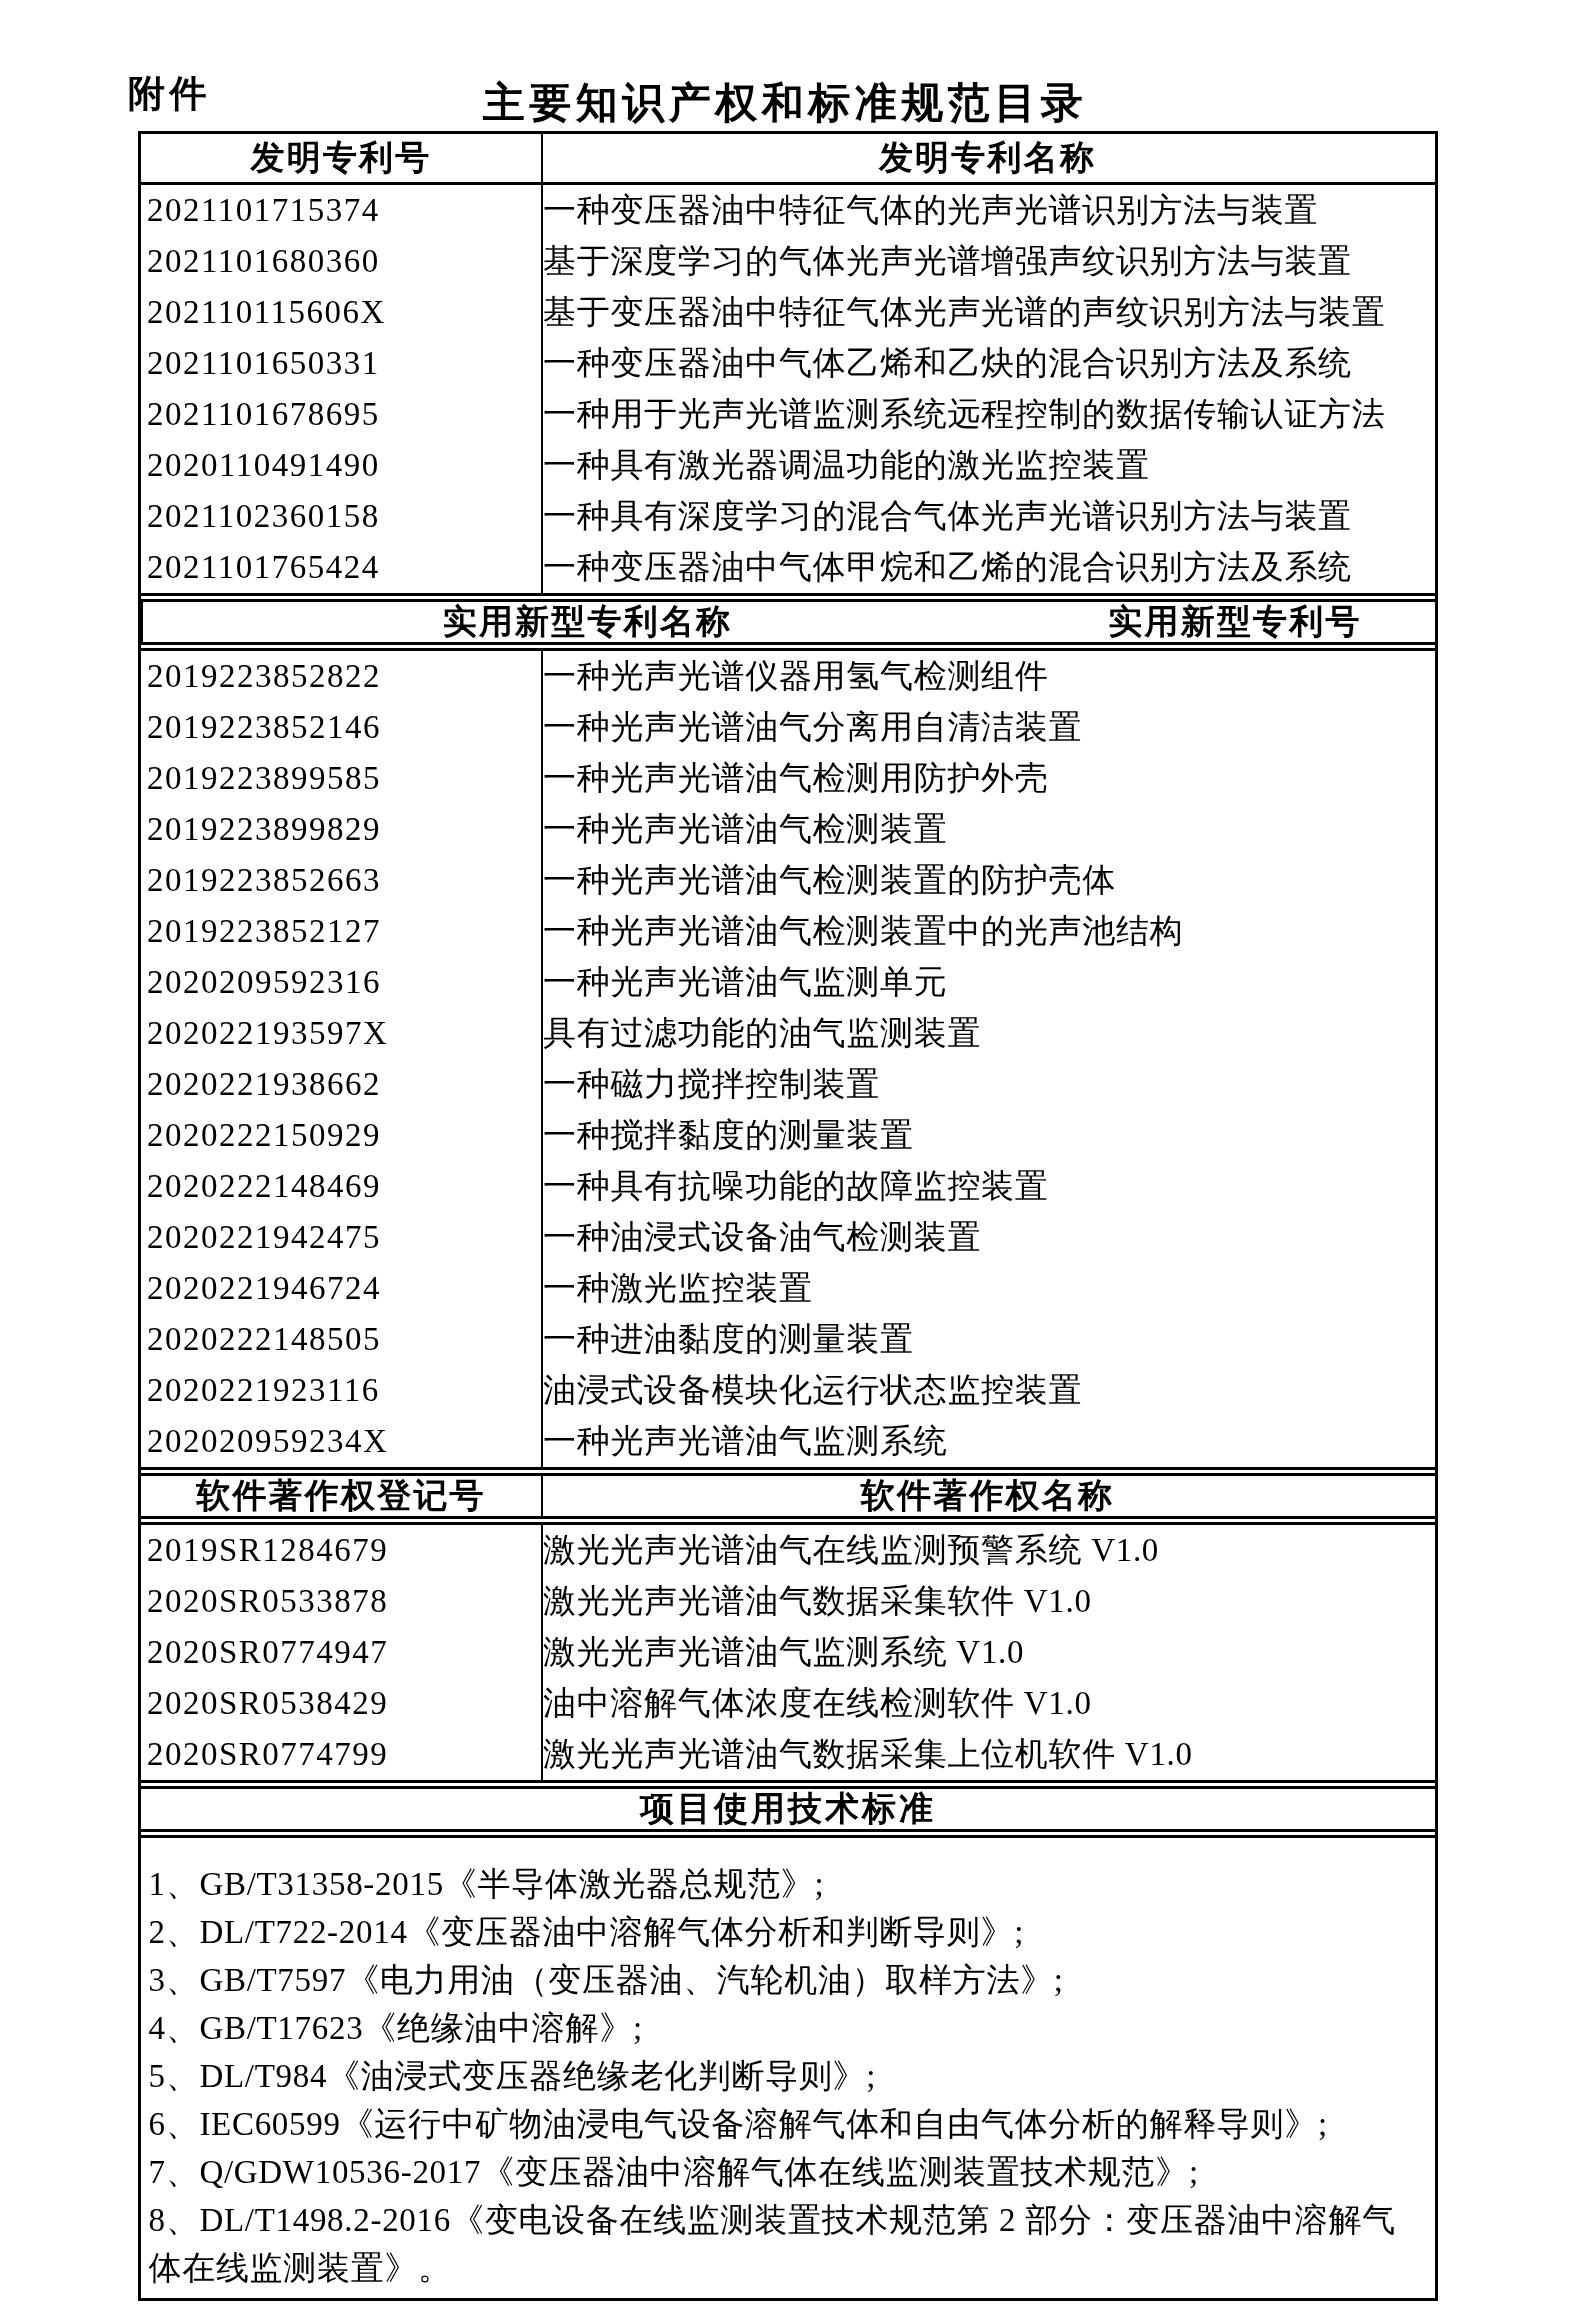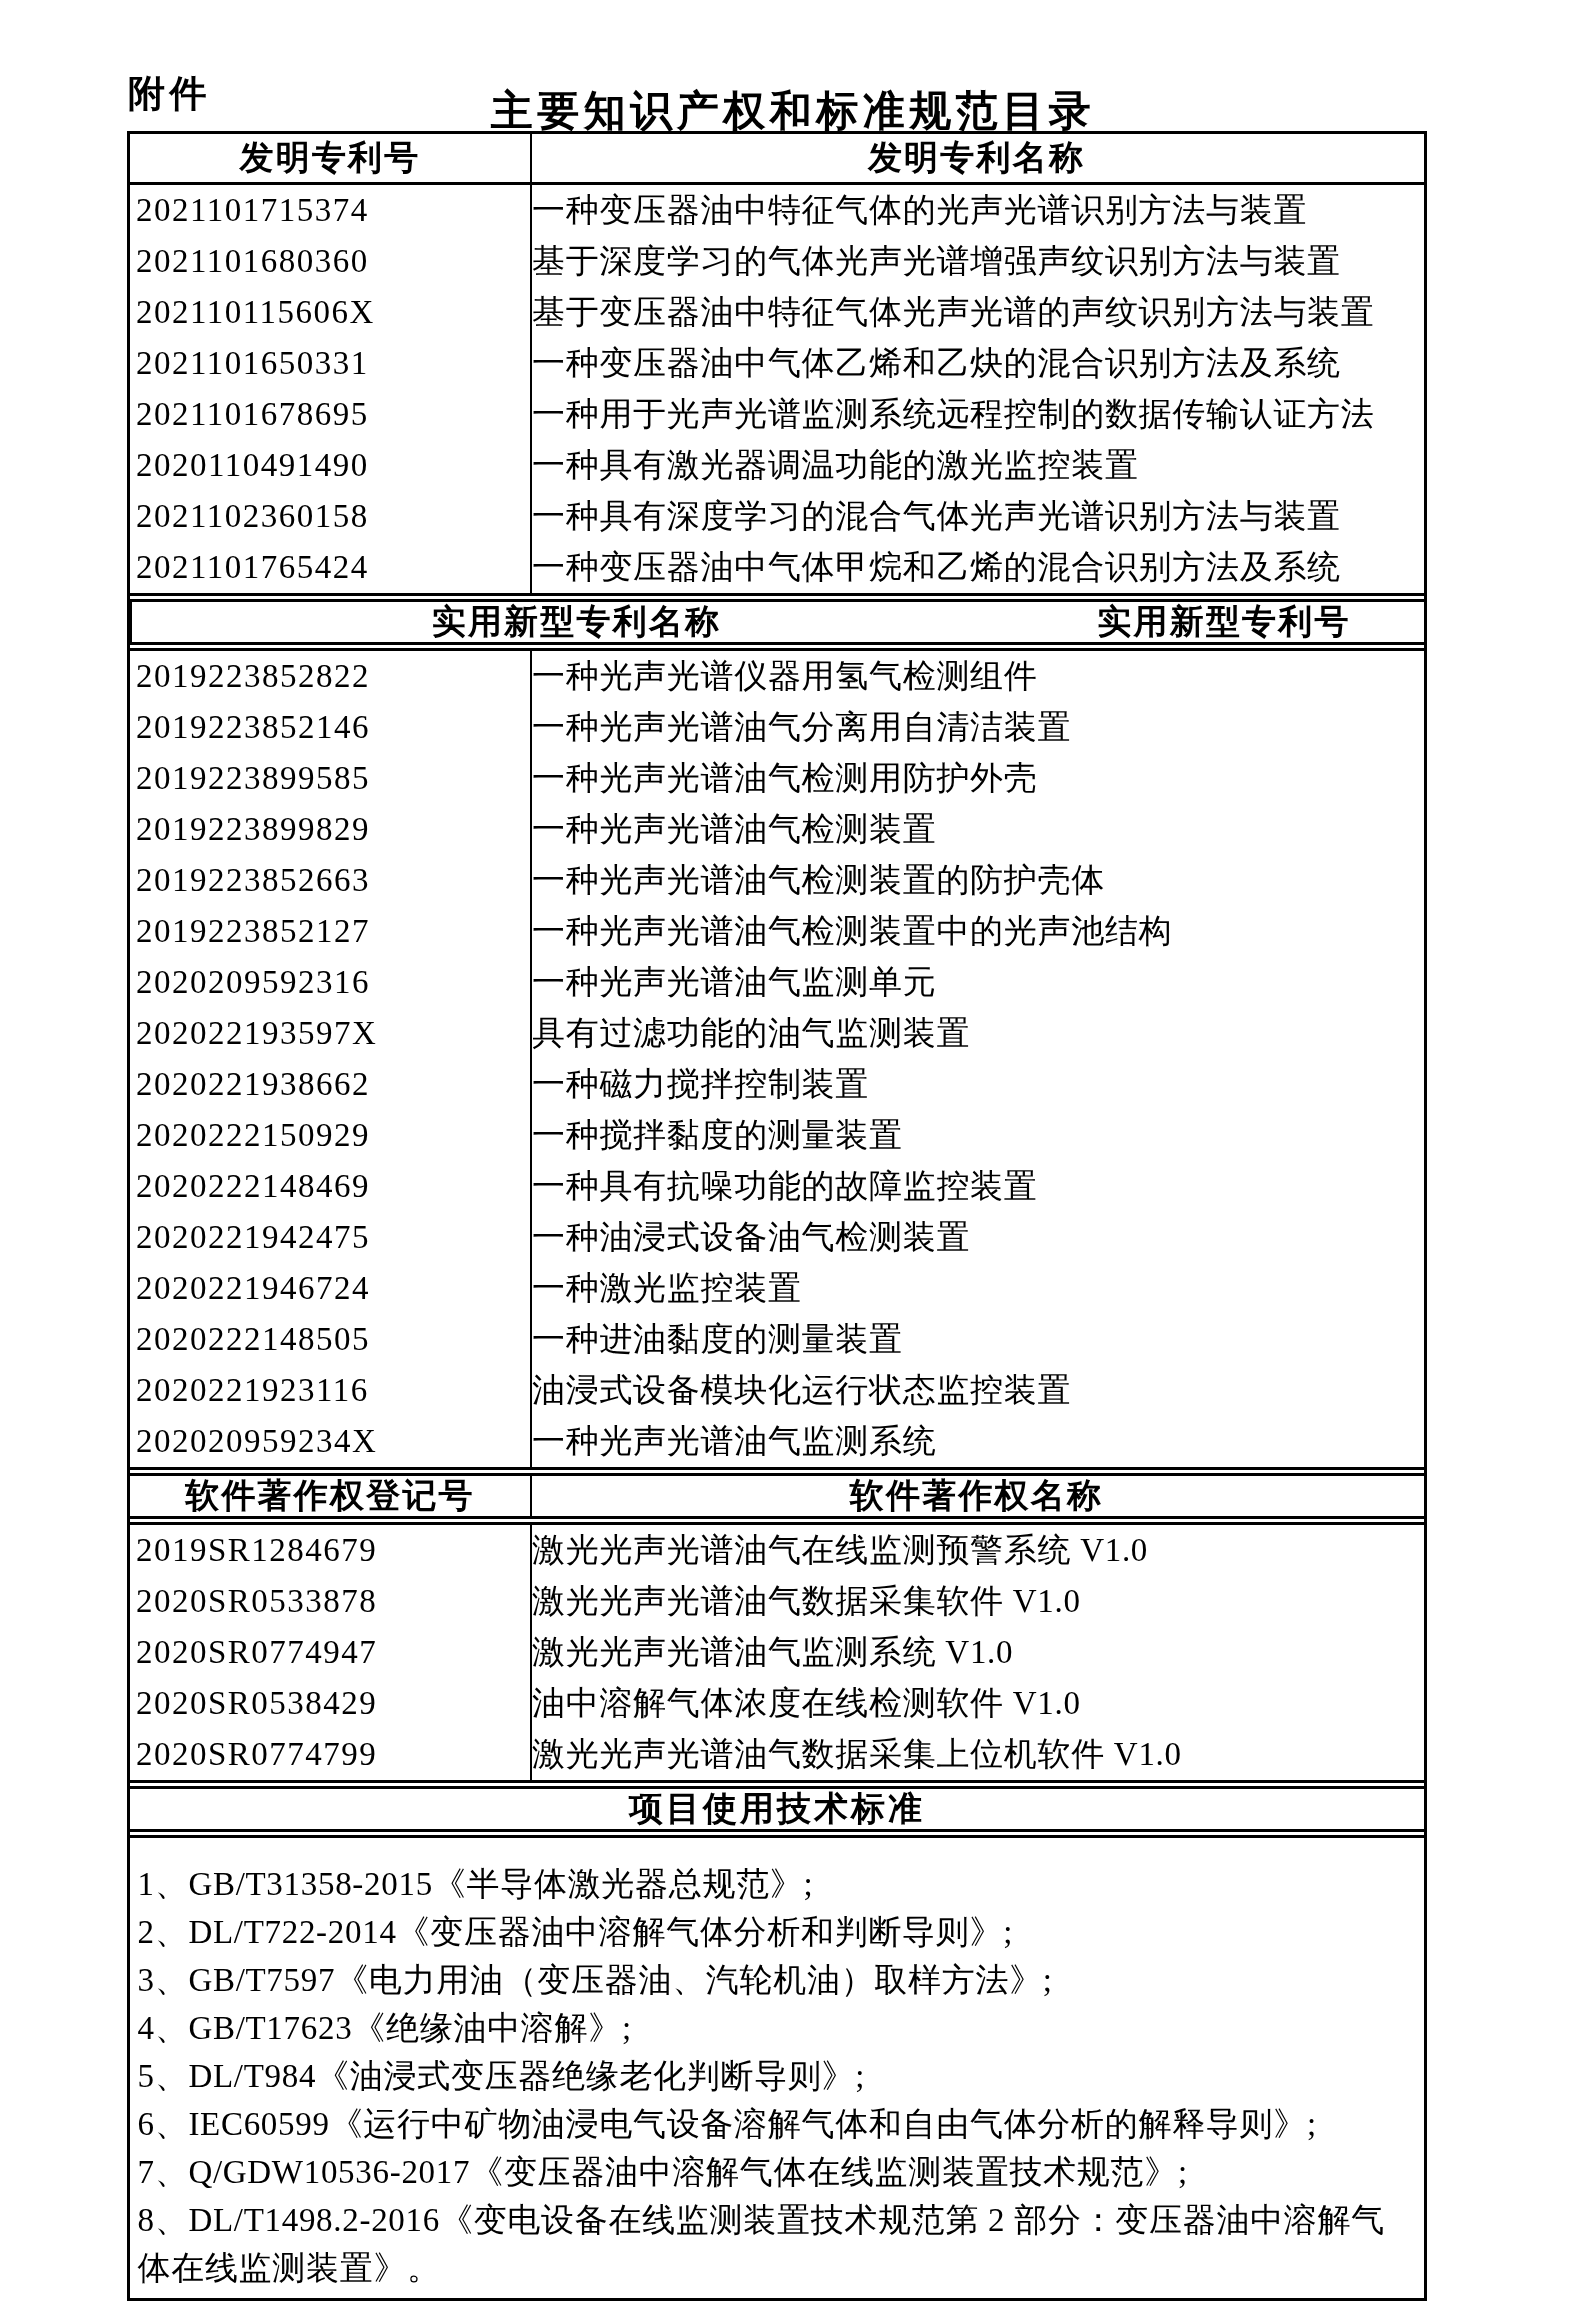--- a/index.html
+++ b/index.html
@@ -19,29 +19,29 @@
     font-size:37px;
     font-weight:700;
     letter-spacing:4.5px;
     margin-top:44px;
   }
   .doc-title{
     position:absolute;
     left:127px;
     top:67px;
     width:1300px;
-    margin:16px;
+    margin:8px;
     text-align:center;
     font-size:42px;
     font-weight:700;
     letter-spacing:4.5px;
   }
   .ip-table{
     position:absolute;
-    left:127px;
+    left:138px;
     top:131px;
     width:1300px;
     border:3.7px solid #000;
     box-sizing:border-box;
     background:#fff;
   }
   .row{display:flex;align-items:stretch;}
   .cell{box-sizing:border-box;display:flex;align-items:center;}
   .c1{flex:0 0 400px;padding-left:6px;}
   .c2{flex:1 1 auto;border-left:2.2px solid #000;padding-right:3px;text-align:right;}

